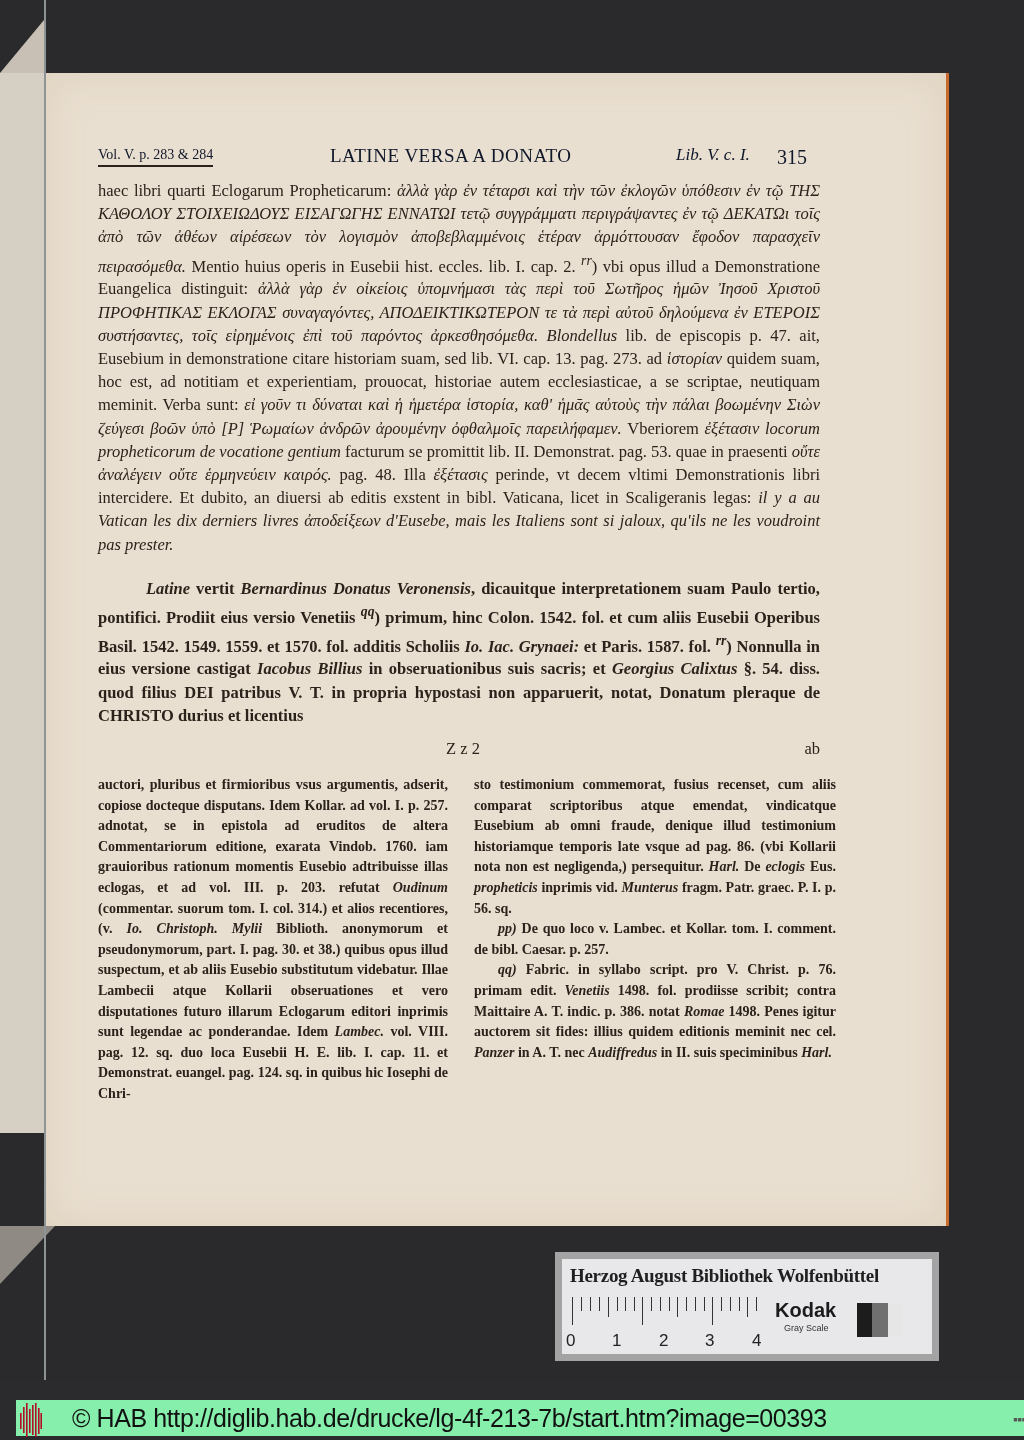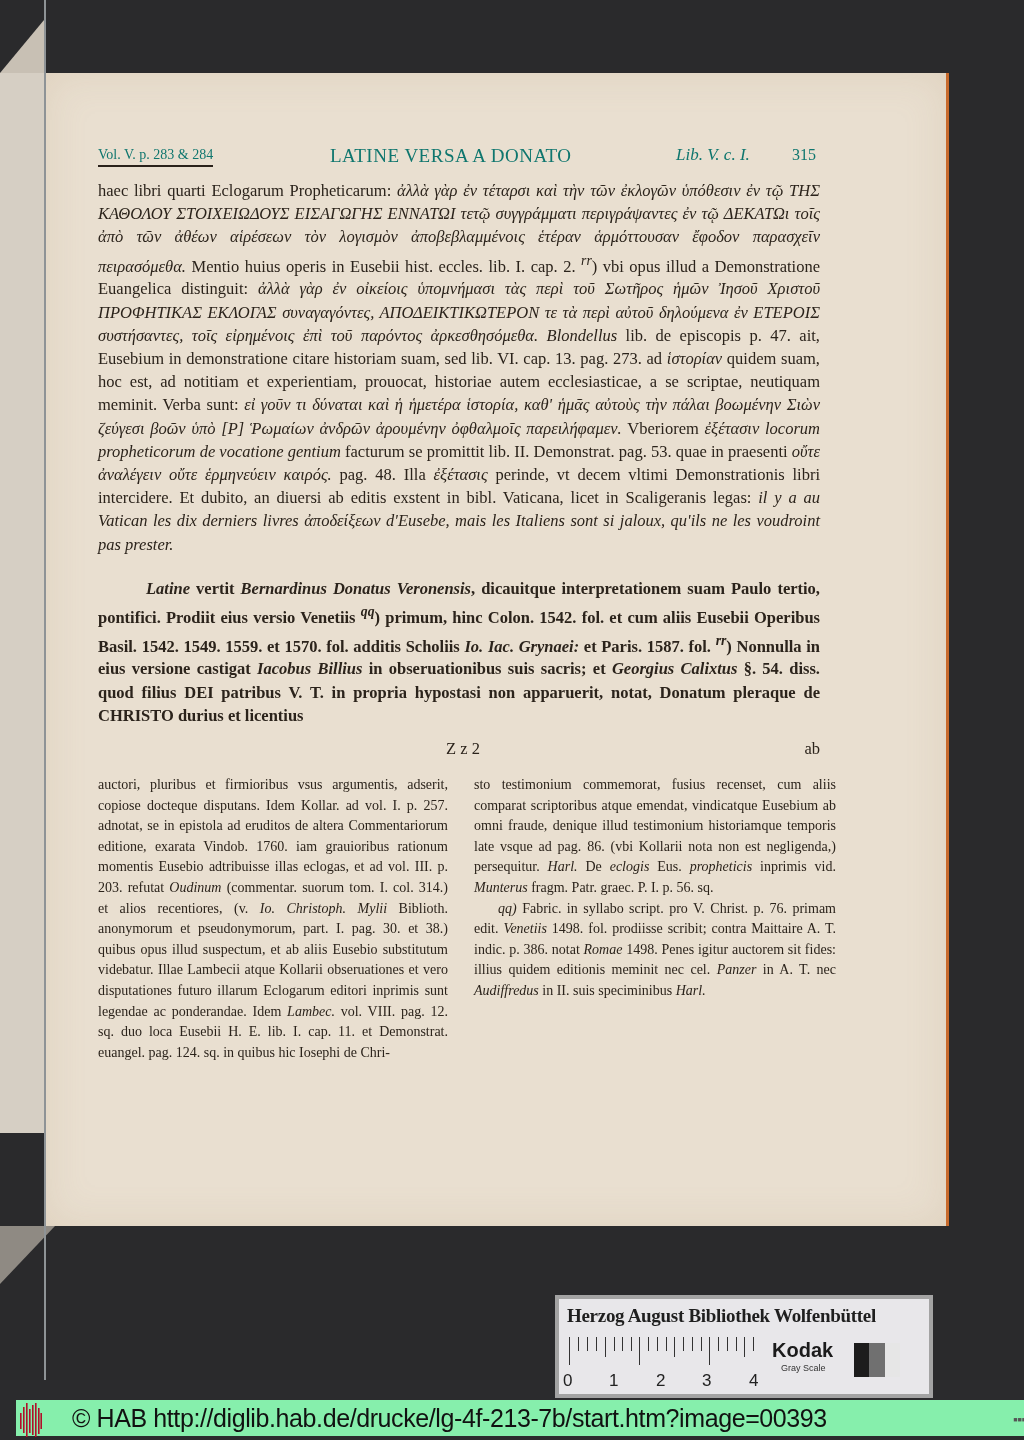--- a/index.html
+++ b/index.html
@@ -29,31 +29,31 @@
     background: #8e9396;
   }
   .page {
     position: absolute; left: 46px; top: 73px; width: 900px; height: 1153px;
     background: #e9dfd0;
     border-right: 3px solid #c86a2c;
     box-shadow: inset 0 0 40px rgba(180,150,110,0.18);
   }
   .running-head {
     position: absolute; left: 52px; top: 70px; width: 722px; height: 26px;
-    color: #0f766e; font-size: 17px;
+    color: #0f172a; font-size: 17px;
   }
   .rh-left {
     position: absolute; left: 0; top: 4px; font-size: 14px;
     border-bottom: 2px solid #2a211a; padding-bottom: 2px;
   }
   .rh-center {
     position: absolute; left: 232px; top: 2px; font-size: 19px; letter-spacing: 0.5px;
   }
   .rh-right { position: absolute; left: 578px; top: 2px; font-style: italic; font-size: 17px; }
-  .rh-page { position: absolute; right: 4px; top: 3px; font-size: 16px; }
+  .rh-page { position: absolute; right: 13px; top: 3px; font-size: 20px; }
 
   .main-text {
     position: absolute; left: 52px; top: 106px; width: 722px;
     color: #2b231b; font-size: 16.5px; line-height: 23.2px;
     text-align: justify;
   }
   .main-text p { margin: 0; }
   .greek { font-style: italic; }
   .it { font-style: italic; }
   .para2 { margin-top: 21px !important; text-indent: 48px; font-weight: bold; }
@@ -61,28 +61,28 @@
     position: absolute; left: 0; width: 722px; height: 23px;
   }
   .sig-mark { position: absolute; left: 348px; top: 0; }
   .catchword { position: absolute; right: 0; top: 0; }
 
   .footnotes {
     position: absolute; left: 52px; top: 702px; width: 724px;
     color: #2b231b; font-size: 14px; line-height: 20.6px;
   }
   .fn-col { position: absolute; top: 0; width: 350px; text-align: justify; }
-  .fn-col p { margin: 0; }
+  .fn-col p { margin: 0; font-weight: bold; }
   .fn-left { left: 0; }
   .fn-right { left: 376px; width: 362px; }
   .fn-indent { text-indent: 24px; }
 
   .target-card {
-    position: absolute; left: 555px; top: 1295px; width: 370px; height: 95px;
-    background: #e8e7ea; border: 4px solid #a3a3a3;
+    position: absolute; left: 555px; top: 1252px; width: 370px; height: 95px;
+    background: #e8e7ea; border: 7px solid #a3a3a3;
   }
   .tc-title {
     position: absolute; left: 8px; top: 6px; font-size: 19px; font-weight: bold;
     color: #1f1f1f; letter-spacing: -0.3px; font-family: "Liberation Serif", serif;
   }
   .ruler { position: absolute; left: 8px; top: 38px; width: 190px; height: 52px; }
   .tick { position: absolute; top: 0; width: 1px; background: #333; }
   .ruler-num {
     position: absolute; top: 34px; font-family: "Liberation Sans", sans-serif; font-size: 17px; color: #222;
   }
@@ -144,20 +144,23 @@
 
   <div class="footnotes">
     <div class="fn-col fn-left">
       <p>
         <span>auctori, pluribus et firmioribus vsus argumentis, adserit, copiose docteque disputans. Idem Kollar. ad vol. I. p. 257. adnotat, se in epistola ad eruditos de altera Commentariorum editione, exarata Vindob. 1760. iam grauioribus rationum momentis Eusebio adtribuisse illas eclogas, et ad vol. III. p. 203. refutat </span><span class="it">Oudinum</span><span> (commentar. suorum tom. I. col. 314.) et alios recentiores, (v. </span><span class="it">Io. Christoph. Mylii</span><span> Biblioth. anonymorum et pseudonymorum, part. I. pag. 30. et 38.) quibus opus illud suspectum, et ab aliis Eusebio substitutum videbatur. Illae Lambecii atque Kollarii obseruationes et vero disputationes futuro illarum Eclogarum editori inprimis sunt legendae ac ponderandae. Idem </span><span class="it">Lambec.</span><span> vol. VIII. pag. 12. sq. duo loca Eusebii H. E. lib. I. cap. 11. et Demonstrat. euangel. pag. 124. sq. in quibus hic Iosephi de Chri-</span>
       </p>
     </div>
     <div class="fn-col fn-right">
       <p>
         <span>sto testimonium commemorat, fusius recenset, cum aliis comparat scriptoribus atque emendat, vindicatque Eusebium ab omni fraude, denique illud testimonium historiamque temporis late vsque ad pag. 86. (vbi Kollarii nota non est negligenda,) persequitur. </span><span class="it">Harl.</span><span> De </span><span class="it">eclogis</span><span> Eus. </span><span class="it">propheticis</span><span> inprimis vid. </span><span class="it">Munterus</span><span> fragm. Patr. graec. P. I. p. 56. sq.</span>
+      </p>
+      <p class="fn-indent">
+        <span class="it">pp)</span><span> De quo loco v. Lambec. et Kollar. tom. I. comment. de bibl. Caesar. p. 257.</span>
       </p>
       <p class="fn-indent">
         <span class="it">qq)</span><span> Fabric. in syllabo script. pro V. Christ. p. 76. primam edit. </span><span class="it">Venetiis</span><span> 1498. fol. prodiisse scribit; contra Maittaire A. T. indic. p. 386. notat </span><span class="it">Romae</span><span> 1498. Penes igitur auctorem sit fides: illius quidem editionis meminit nec cel. </span><span class="it">Panzer</span><span> in A. T. nec </span><span class="it">Audiffredus</span><span> in II. suis speciminibus </span><span class="it">Harl.</span>
       </p>
     </div>
   </div>
 </div>
 
 <div class="target-card">
   <div class="tc-title">Herzog August Bibliothek Wolfenbüttel</div>

